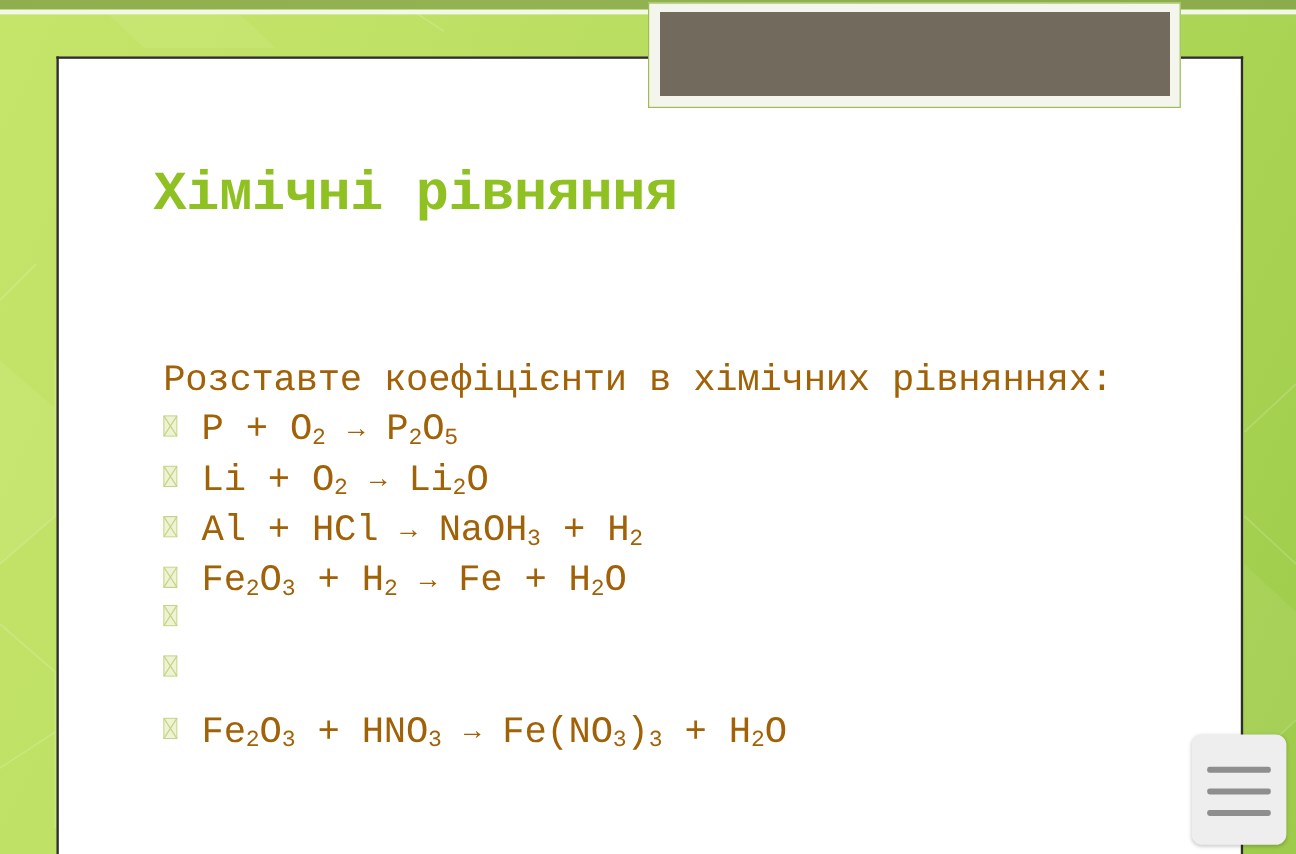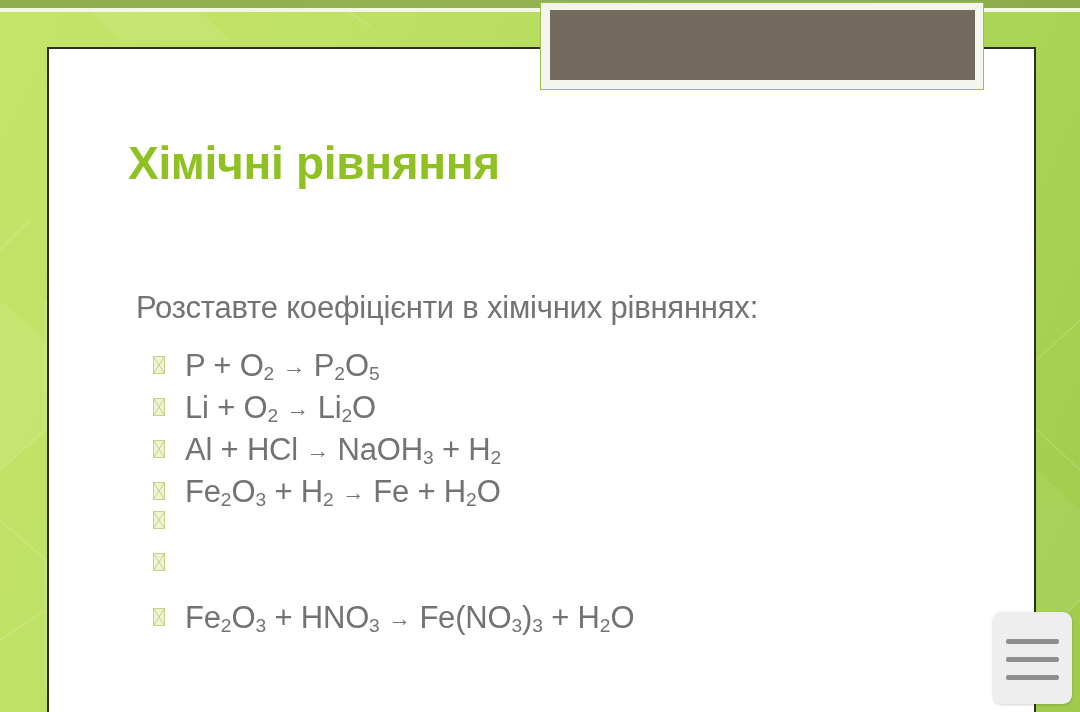--- a/index.html
+++ b/index.html
@@ -13,20 +13,21 @@
     overflow: hidden;
     font-family: "Liberation Sans", sans-serif;
   }
 
   #slide {
     position: relative;
     width: 1080px;
     height: 712px;
     overflow: hidden;
     background: #ffffff;
+    font-family: Liberation Mono, monospace;
   }
 
   
   .frame-base {
     position: absolute;
     left: 0; top: 0;
     width: 1080px;
     height: 712px;
     background: linear-gradient(115deg, #c4e46a 0%, #bfe165 25%, #b2d95a 55%, #a8d352 80%, #9ecb4b 100%);
   }
@@ -97,32 +98,32 @@
     font-weight: bold;
     letter-spacing: -0.3px;
     color: #8fc122;
     white-space: nowrap;
   }
 
   
   .content {
     position: absolute;
     left: 136px;
-    top: 288px;
+    top: 298px;
     width: 860px;
-    color: #737373;
+    color: #a16207;
   }
   .intro-line {
     font-size: 31px;
     line-height: 40px;
     white-space: nowrap;
     letter-spacing: -0.2px;
   }
   .eq-list {
-    margin: 17px;
+    margin: 0;
     padding: 0;
     list-style: none;
   }
   .eq-item {
     display: flex;
     align-items: baseline;
     height: 42px;
     font-size: 31px;
     line-height: 42px;
     white-space: nowrap;

